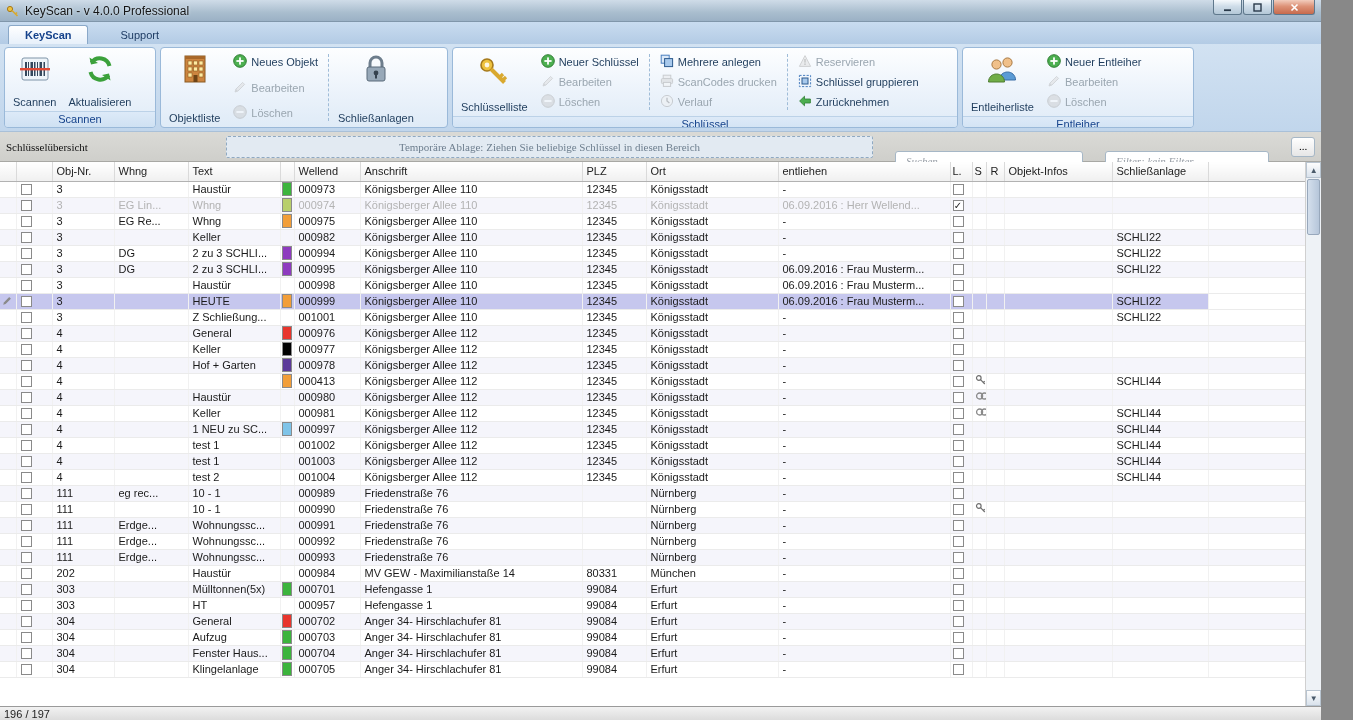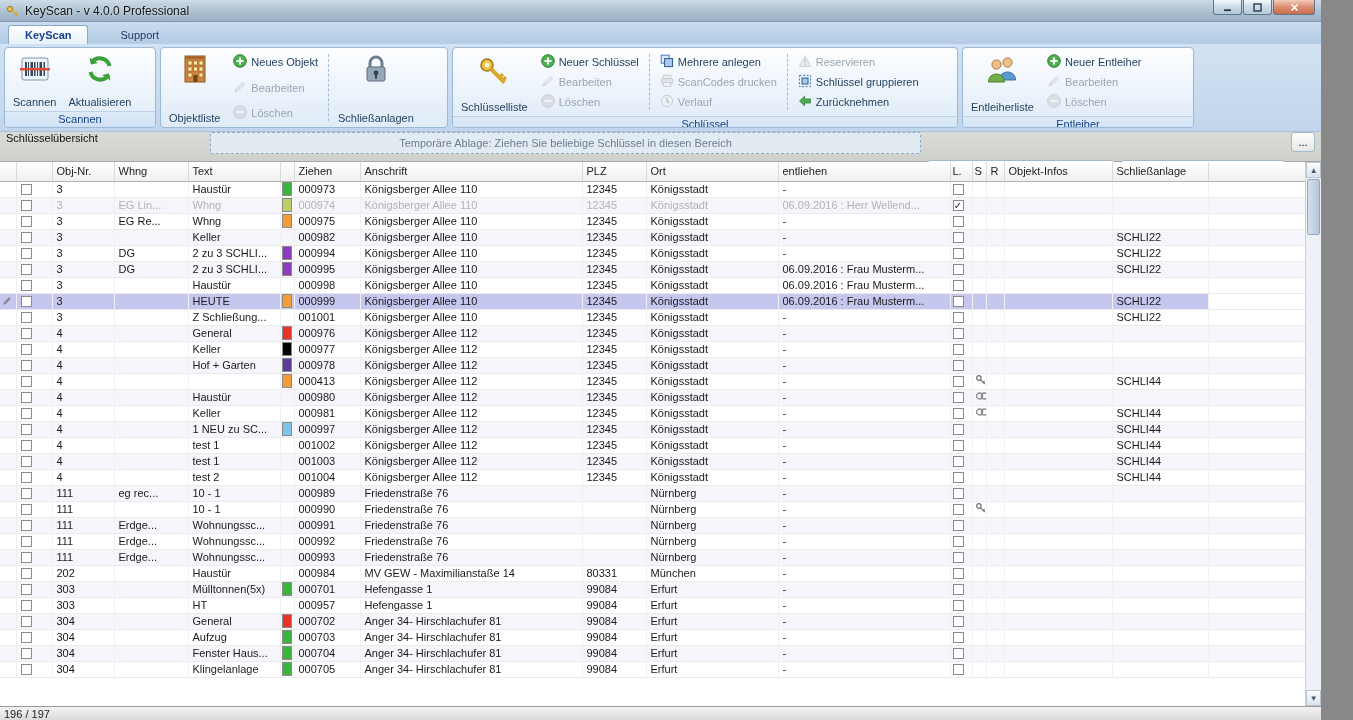--- a/index.html
+++ b/index.html
@@ -26,21 +26,21 @@
   .bigbtn{display:flex;flex-direction:column;align-items:center;justify-content:space-between;padding:4px 6px 2px;border-radius:3px;color:#1e3c5c;text-align:center;cursor:default;}
   .bigbtn .i32{width:32px;height:32px;margin-bottom:2px;}
   .blabel{line-height:12px;white-space:nowrap;}
   .stack{display:flex;flex-direction:column;justify-content:space-between;padding:3px 2px;}
   .smallbtn{display:flex;align-items:center;gap:4px;color:#1e3c5c;padding:1px 5px;height:18px;border-radius:2px;white-space:nowrap;cursor:default;}
   .smallbtn.disabled{color:#9aa6b0;}
   .smallbtn.disabled svg{opacity:.45;filter:grayscale(1);}
   .vsep{border-left:1px dashed #9fbcd8;margin:5px 3px;width:0;}
 
   
-  .toolbar{height:30px;background:linear-gradient(#dadad6,#cfcfcb);display:flex;align-items:flex-start;padding:0 6px;gap:6px;border-bottom:1px solid #a8a8a4;box-sizing:border-box;}
+  .toolbar{height:30px;background:linear-gradient(#dadad6,#cfcfcb);display:flex;align-items:center;padding:0 6px;gap:22px;border-bottom:1px solid #a8a8a4;box-sizing:border-box;font-family:Liberation Serif, serif;}
   .view-title{width:198px;color:#111;}
   .dropzone{flex:1;height:22px;border:1px dashed #8fa9c2;background:#e2eaf2;color:#6d7e8e;display:flex;align-items:center;justify-content:center;border-radius:2px;box-sizing:border-box;}
   .searchbox{width:188px;}
   .filterbox{width:164px;}
   input.tbx{width:100%;height:20px;box-sizing:border-box;border:1px solid #a6b7c6;border-radius:3px;padding:0 10px;font-size:11px;font-family:inherit;background:#fff;margin-top:28px;}
   input.tbx::placeholder{color:#9aa0a8;font-style:italic;}
   .morebtn{width:24px;height:20px;border:1px solid #a6b7c6;border-radius:3px;background:linear-gradient(#ffffff,#e6e6e6);font-size:11px;line-height:1;font-family:inherit;}
 
   
   .tablewrap{height:544px;display:flex;background:#fff;}
@@ -372,21 +372,21 @@
             <col>
         </colgroup>
         <thead>
           <tr>
             <th class="c-ind"></th>
             <th class="c-cb"></th>
             <th>Obj-Nr.</th>
             <th>Whng</th>
             <th>Text</th>
             <th class="c-color"></th>
-            <th>Ziehen</th>
+            <th>Wellend</th>
             <th>Anschrift</th>
             <th>PLZ</th>
             <th>Ort</th>
             <th>entliehen</th>
             <th class="c-l">L.</th>
             <th class="c-s">S</th>
             <th>R</th>
             <th>Objekt-Infos</th>
             <th>Schließanlage</th>
             <th class="c-fill"></th>

